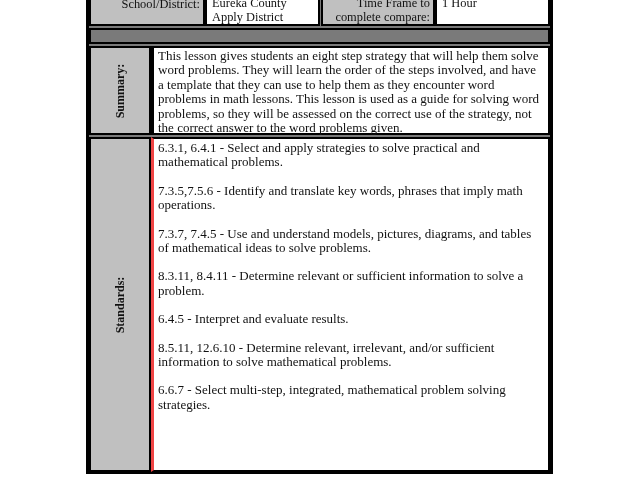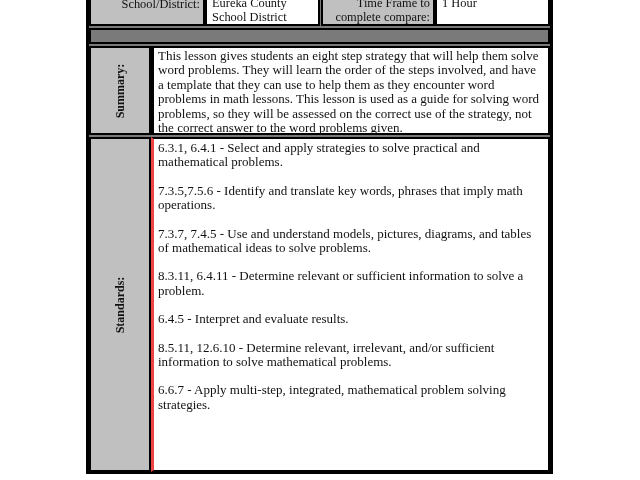--- a/index.html
+++ b/index.html
@@ -21,21 +21,21 @@
 </head>
 <body>
 
 <div class="frame"></div>
 
 <div class="cell label hdr-label" style="left:89px; top:-6px; width:116px; height:32px;">
   <div style="margin-top:1px;">School/District:</div>
 </div>
 <div class="cell value hdr-value" style="left:205px; top:-6px; width:115px; height:32px;">
   <div>Eureka County</div>
-  <div>School District</div>
+  <div>Apply District</div>
 </div>
 <div class="cell label hdr-label" style="left:321px; top:-6px; width:114px; height:32px;">
   <div>Time Frame to</div>
   <div>complete compare:</div>
 </div>
 <div class="cell value hdr-value" style="left:435px; top:-6px; width:115px; height:32px;">
   <div>1 Hour</div>
 </div>
 
 <div class="cell bar" style="left:89px; top:28px; width:461px; height:16px;"></div>
@@ -47,17 +47,17 @@
   <div>This lesson gives students an eight step strategy that will help them solve word problems.  They will learn the order of the steps involved, and have a template that they can use to help them as they encounter word problems in math lessons.  This lesson is used as a guide for solving word problems, so they will be assessed on the correct use of the strategy, not the correct answer to the word problems given.</div>
 </div>
 
 <div class="cell label" style="left:89px; top:137px; width:62px; height:335px;">
   <span class="vert">Standards:</span>
 </div>
 <div class="cell value t" style="left:151px; top:137px; width:399px; height:335px; padding:2px 4px 0 4px; border-left:3px solid #ef4444;">
   <p class="para">6.3.1, 6.4.1 - Select and apply strategies to solve practical and mathematical problems.</p>
   <p class="para">7.3.5,7.5.6 - Identify and translate key words, phrases that imply math operations.</p>
   <p class="para">7.3.7, 7.4.5 - Use and understand models, pictures, diagrams, and tables of mathematical ideas to solve problems.</p>
-  <p class="para">8.3.11, 6.4.11 - Determine relevant or sufficient information to solve a problem.</p>
+  <p class="para">8.3.11, 8.4.11 - Determine relevant or sufficient information to solve a problem.</p>
   <p class="para">6.4.5 - Interpret and evaluate results.</p>
   <p class="para">8.5.11, 12.6.10 - Determine relevant, irrelevant, and/or sufficient information to solve mathematical problems.</p>
-  <p class="para">6.6.7 - Apply multi-step, integrated, mathematical problem solving strategies.</p>
+  <p class="para">6.6.7 - Select multi-step, integrated, mathematical problem solving strategies.</p>
 </div>
 
 </body></html>

